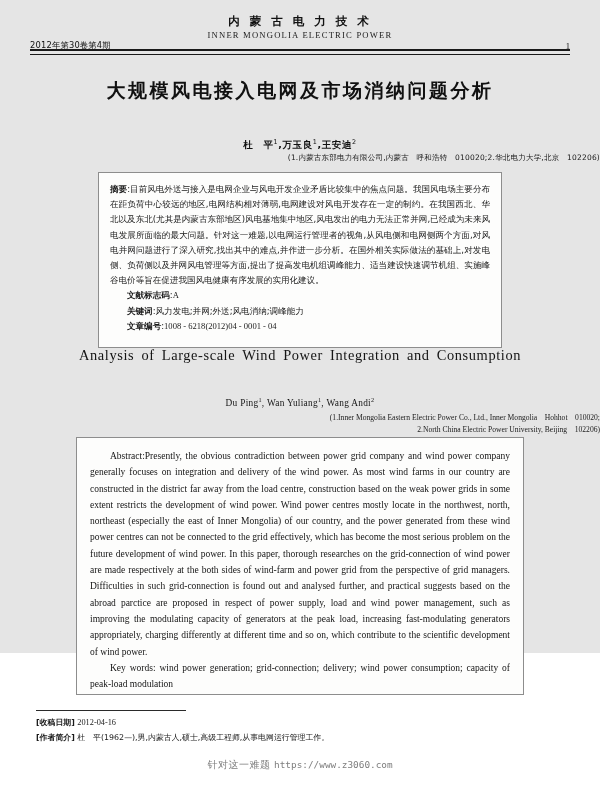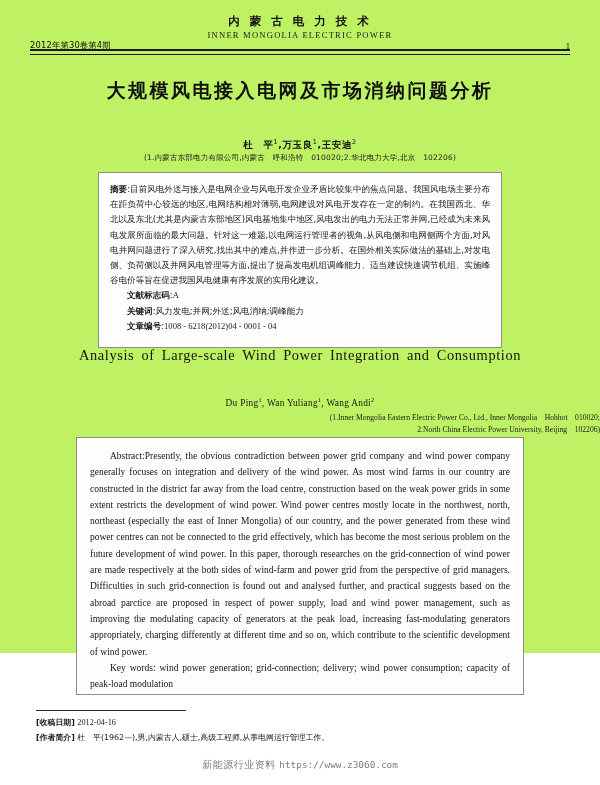--- a/index.html
+++ b/index.html
@@ -12,21 +12,21 @@
     height: 785px;
     position: relative;
     font-family: "Liberation Serif", "DejaVu Serif", serif;
     color: #1a1a1a;
     overflow: hidden;
   }
   .page {
     position: relative;
     width: 600px;
     height: 653px;
-    background: #bef264;
+    background: #e5e5e5;
     padding: 0;
     box-sizing: border-box;
   }
 
   
   .masthead {
     position: absolute;
     top: 14px;
     left: 30px;
     right: 30px;
@@ -108,21 +108,21 @@
     font-size: 9.5px;
     letter-spacing: 0.6px;
     color: #111;
   }
   .authors-cn sup { font-size: 6.4px; font-weight: normal; }
   .affil-cn {
     position: absolute;
     top: 153px;
     left: 0;
     right: 0;
-    text-align: center;
+    text-align: right;
     font-family: "DejaVu Sans", "Liberation Sans", sans-serif;
     font-size: 7.5px;
     letter-spacing: 0.2px;
     color: #1a1a1a;
   }
 
   
   .abs-box {
     position: absolute;
     border: 1px solid #8d8d8d;
@@ -322,17 +322,17 @@
       <span class="tag">[收稿日期]</span>
       <span class="val">2012-04-16</span>
     </div>
     <div>
       <span class="tag">[作者简介]</span>
       <span>杜　平(1962—),男,内蒙古人,硕士,高级工程师,从事电网运行管理工作。</span>
     </div>
   </div>
 
   <div class="watermark">
-    <span>新能源行业资料</span>
+    <span>针对这一难题</span>
     <span class="url">https://www.z3060.com</span>
   </div>
 
 </div>
 
 </body></html>

